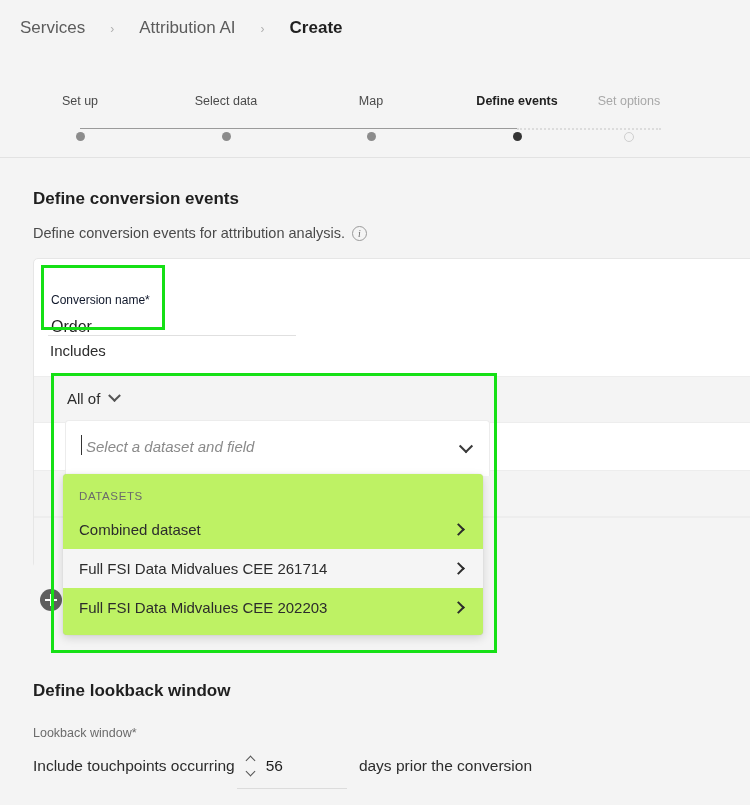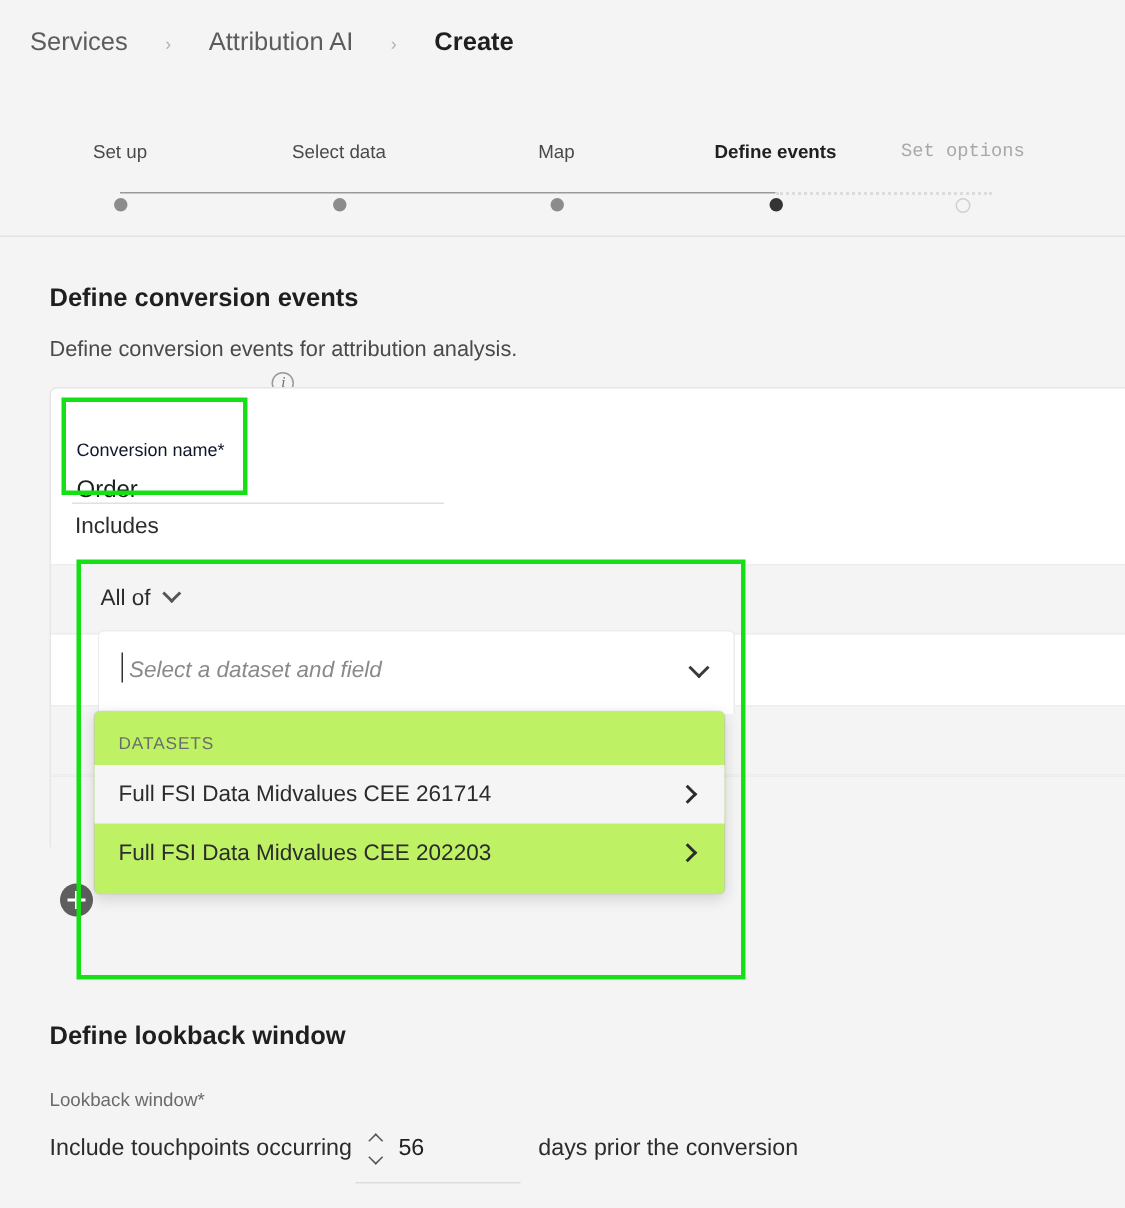--- a/index.html
+++ b/index.html
@@ -79,21 +79,21 @@
   }
 
   
   .section-title {
     position: absolute;
     font-size: 17px; font-weight: bold; color: #1f1f1f;
   }
   .section-sub {
     position: absolute;
     font-size: 14.5px; color: #4a4a4a;
-    display: flex; align-items: center; gap: 7px; flex-direction: column;
+    display: flex; align-items: flex-end; gap: 7px;
   }
   .info-icon {
     width: 15px; height: 15px; border-radius: 50%;
     border: 1px solid #9a9a9a; color: #6b6b6b;
     font-size: 10px; font-style: italic;
     font-family: "Liberation Serif", serif;
     display: inline-flex; align-items: center; justify-content: center;
     line-height: 1; cursor: pointer;
   }
 
@@ -304,21 +304,21 @@
     <div class="step-dot"></div>
   </div>
   <div class="step" style="left:226px;">
     <div class="step-label">Select data</div>
     <div class="step-dot"></div>
   </div>
   <div class="step is-current" style="left:517px;">
     <div class="step-label">Define events</div>
     <div class="step-dot"></div>
   </div>
-  <div class="step is-future" style="left:642px;font-family:Liberation Mono, monospace;">
+  <div class="step is-future" style="left:629px;">
     <div class="step-label">Set options</div>
     <div class="step-dot"></div>
   </div>
 </div>
 
 <div id="header-divider"></div>
 
 <div class="section-title" style="left:33px; top:189px;">Define conversion events</div>
 <div class="section-sub" style="left:33px; top:225px;">
   <span>Define conversion events for attribution analysis.</span>
@@ -351,20 +351,24 @@
       <span class="chev-down"></span>
     </div>
     <div id="select-underline"></div>
   </div>
 </div>
 
 <div id="add-condition-button"></div>
 
 <div id="dataset-dropdown">
   <div id="dataset-header">DATASETS</div>
+  <div class="dataset-item">
+    <span>Combined dataset</span>
+    <span class="chev-right"></span>
+  </div>
   <div class="dataset-item hovered">
     <span>Full FSI Data Midvalues CEE 261714</span>
     <span class="chev-right"></span>
   </div>
   <div class="dataset-item">
     <span>Full FSI Data Midvalues CEE 202203</span>
     <span class="chev-right"></span>
   </div>
 </div>
 

